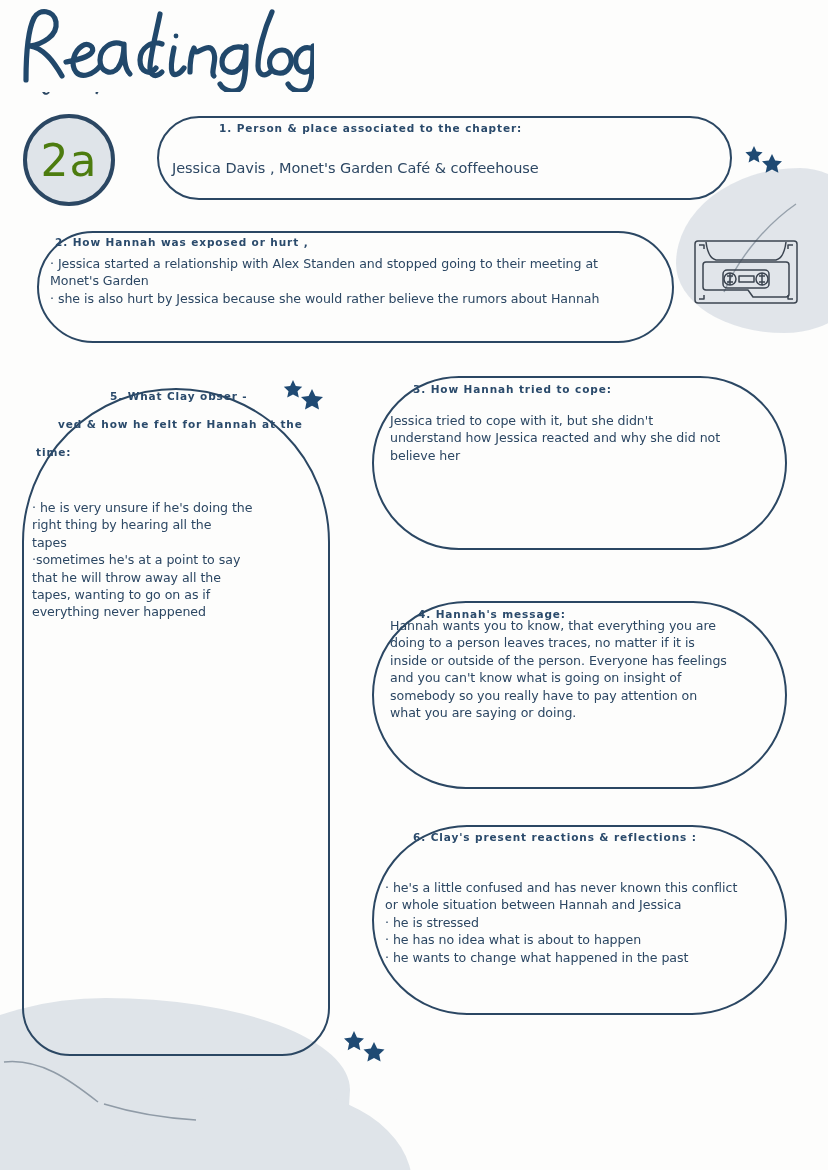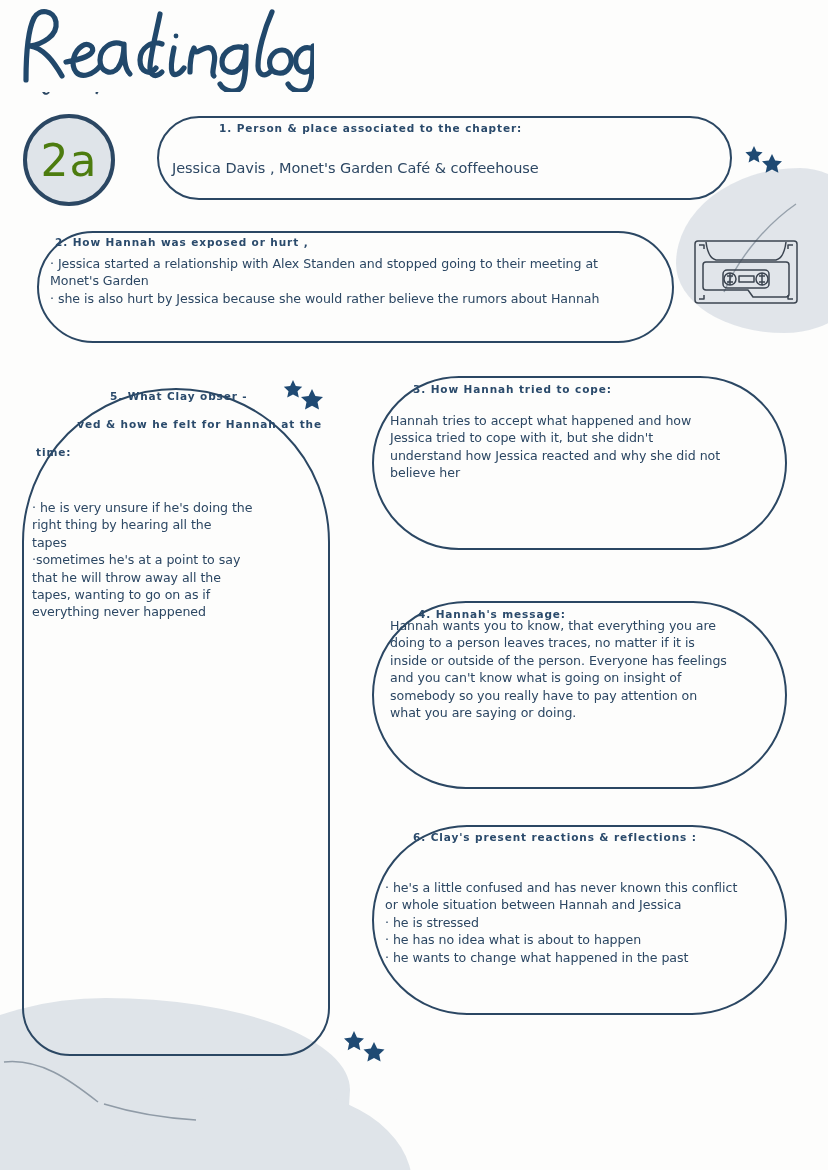--- a/index.html
+++ b/index.html
@@ -144,21 +144,21 @@
   
   #box5 {
     left: 22px; top: 388px; width: 308px; height: 668px;
     border-radius: 154px 154px 48px 48px;
   }
   #box5-label {
     left: 36px; top: 383px; width: 286px;
     white-space: normal; line-height: 2.65; text-align: left;
   }
   #box5-label .l1 { display:block; padding-left: 74px; }
-  #box5-label .l2 { display:block; padding-left: 22px; text-align: right; }
+  #box5-label .l2 { display:block; padding-left: 22px; }
   #box5-label .l3 { display:block; padding-left: 0px; }
   #box5-body { left: 32px; top: 499px; width: 262px; }
 
   
   #box3 { left: 372px; top: 376px; width: 415px; height: 174px; border-radius: 87px; }
   #box3-label { left: 413px; top: 383px; }
   #box3-body  { left: 390px; top: 412px; width: 370px; }
 
   
   #box4 { left: 372px; top: 601px; width: 415px; height: 188px; border-radius: 94px; }
@@ -261,21 +261,20 @@
     <span class="gap"></span>
     <span class="bullet-line">·sometimes he's at a point to say</span>
     <span class="bullet-line">   that he will throw away all the</span>
     <span class="bullet-line">   tapes, wanting to go on as if</span>
     <span class="bullet-line">   everything never happened</span>
   </div>
 
   <div class="box" id="box3"></div>
   <div class="box-label" id="box3-label">3. How  Hannah  tried  to cope:</div>
   <div class="box-body" id="box3-body">
-    <span class="bullet-line">Hannah tries to accept what happened and how</span>
     <span class="bullet-line">Jessica tried to cope with it, but she didn't</span>
     <span class="bullet-line">understand how Jessica reacted and why she did not</span>
     <span class="bullet-line">believe her</span>
   </div>
 
   <div class="box" id="box4"></div>
   <div class="box-label" id="box4-label">4.  Hannah's  message:</div>
   <div class="box-body" id="box4-body">
     <span class="bullet-line">Hannah wants you to know, that everything you are</span>
     <span class="bullet-line">doing to a person leaves traces, no matter if it is</span>

